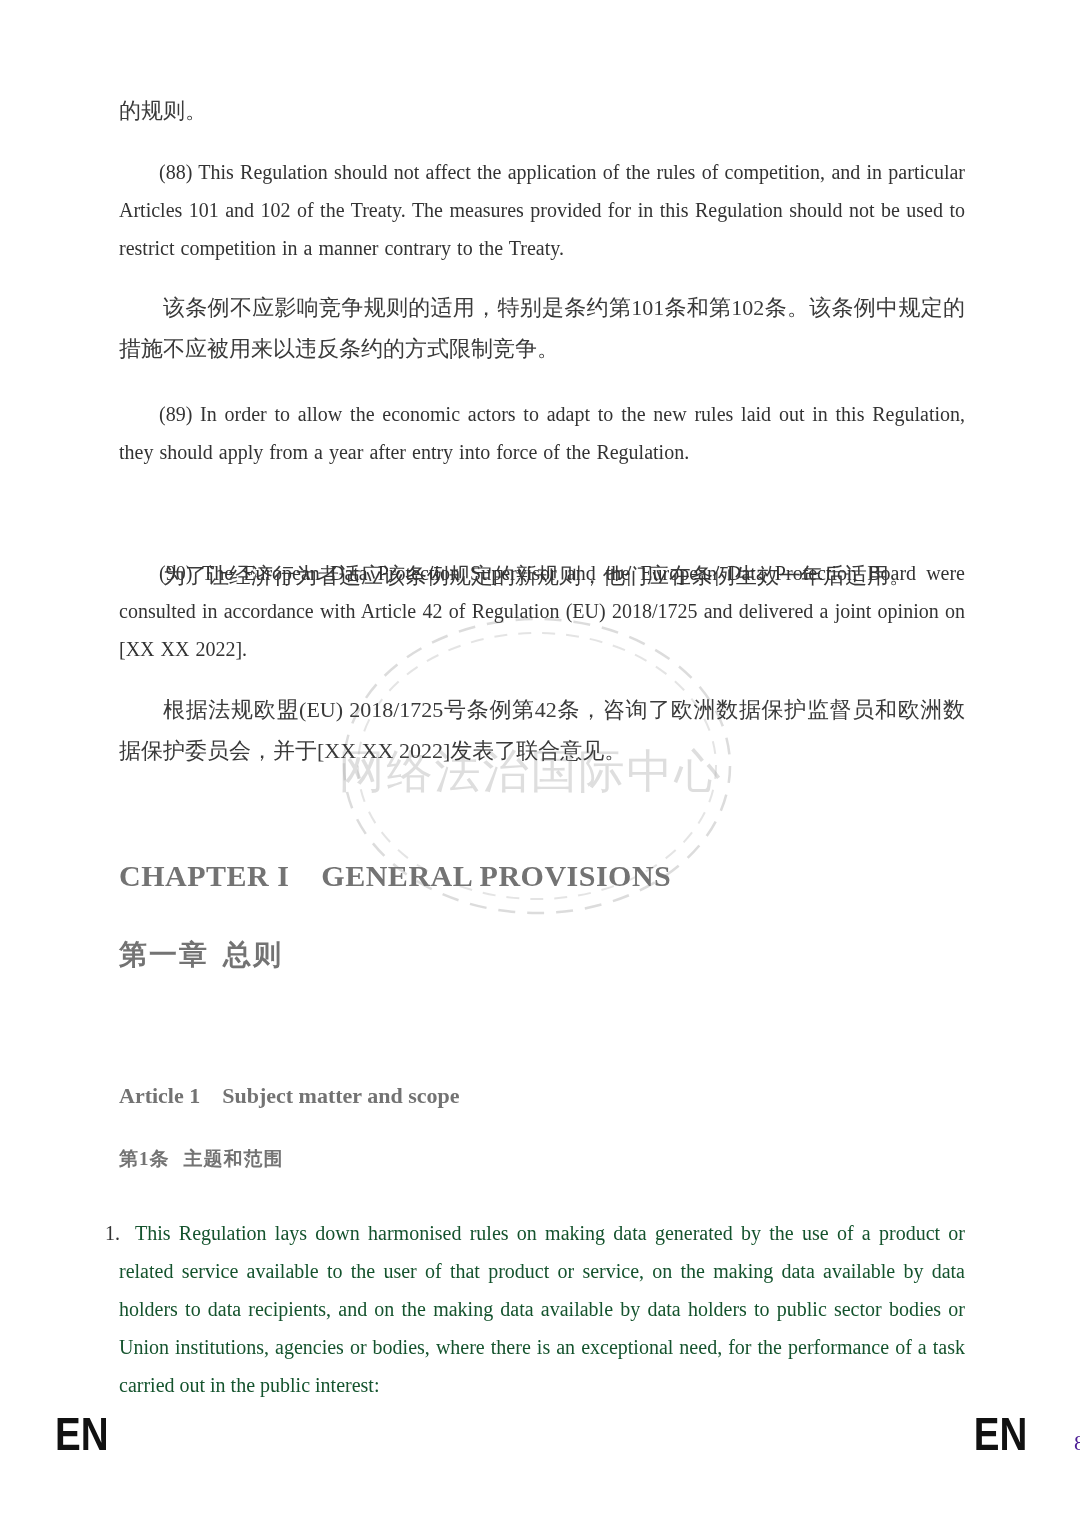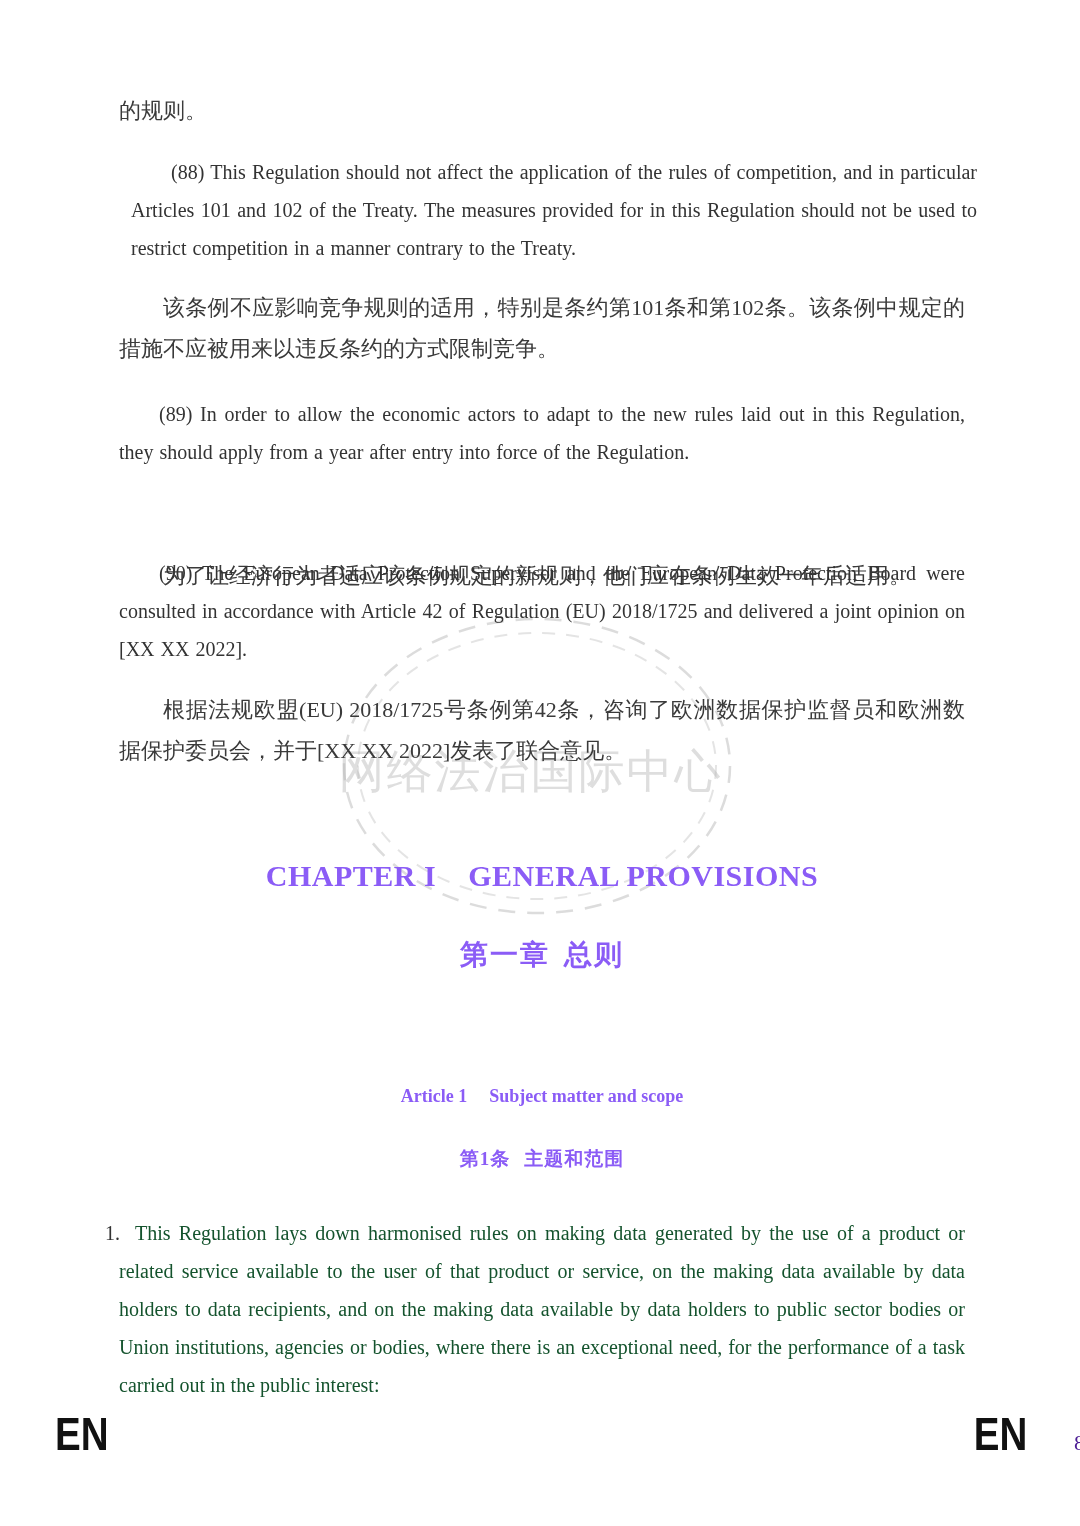--- a/index.html
+++ b/index.html
@@ -20,25 +20,25 @@
   }
   .en-body.indent{text-indent:40px;}
   .zh-body{
     font-size:22px;line-height:41px;
     text-align:justify;
     color:#3a3a3a;
   }
   .zh-body.indent{text-indent:44px;}
   .heading{
     position:absolute;left:119px;width:846px;
-    text-align:center;font-weight:bold;color:#8b5cf6;margin:0;
+    text-align:left;font-weight:bold;color:#737373;margin:0;
   }
   .chapter-en{top:858px;font-size:30px;line-height:36px;letter-spacing:0.5px;}
   .chapter-zh{top:935px;font-size:28px;line-height:40px;letter-spacing:2px;}
-  .article-en{top:1081px;font-size:18px;line-height:30px;}
+  .article-en{top:1081px;font-size:22px;line-height:30px;}
   .article-zh{top:1143px;font-size:19px;line-height:32px;letter-spacing:1px;}
   .hgap-wide{display:inline-block;width:32px;}
   .hgap{display:inline-block;width:22px;}
   .hgap-zh{display:inline-block;width:14px;}
   .list-item{position:absolute;left:105px;top:1214px;width:860px;}
   .list-item .num{position:absolute;left:0;top:0;font-size:20px;line-height:38px;color:#333;}
   .list-item .text{margin:0 0 0 14px;text-indent:16px;font-size:20px;line-height:38px;text-align:justify;color:#14532d;}
   .watermark{position:absolute;left:0;top:0;z-index:0;pointer-events:none;}
   .wm-text{
     position:absolute;left:0;top:741px;width:1061px;
@@ -70,21 +70,21 @@
   <svg class="watermark" width="1080" height="1526" viewBox="0 0 1080 1526">
     <ellipse cx="537" cy="766" rx="193" ry="147" fill="none" stroke="rgba(185,185,185,0.50)" stroke-width="2.5" stroke-dasharray="17 12"></ellipse>
     <ellipse cx="537" cy="766" rx="179" ry="133" fill="none" stroke="rgba(190,190,190,0.42)" stroke-width="2" stroke-dasharray="13 11"></ellipse>
   </svg>
   <div class="wm-text">网络法治国际中心</div>
 
   <div class="content">
 
     <p class="block zh-body" style="top:81px;margin-top:9px;">的规则。</p>
 
-    <p class="block en-body indent" style="top:153px;margin-left:12px;">(88) This Regulation should not affect the application of the rules of competition, and in particular Articles 101 and 102 of the Treaty. The measures provided for in this Regulation should not be used to restrict competition in a manner contrary to the Treaty.</p>
+    <p class="block en-body indent" style="top:153px;">(88) This Regulation should not affect the application of the rules of competition, and in particular Articles 101 and 102 of the Treaty. The measures provided for in this Regulation should not be used to restrict competition in a manner contrary to the Treaty.</p>
     <p class="block zh-body indent" style="top:287px;">该条例不应影响竞争规则的适用，特别是条约第101条和第102条。该条例中规定的措施不应被用来以违反条约的方式限制竞争。</p>
 
     <p class="block en-body indent" style="top:395px;">(89) In order to allow the economic actors to adapt to the new rules laid out in this Regulation, they should apply from a year after entry into force of the Regulation.</p>
     <p class="block zh-body indent" style="top:518px;margin-top:37px;">为了让经济行为者适应该条例规定的新规则，他们应在条例生效一年后适用。</p>
 
     <p class="block en-body indent" style="top:554px;font-family:Liberation Serif, serif;">(90) The European Data Protection Supervisor and the European Data Protection Board were consulted in accordance with Article 42 of Regulation (EU) 2018/1725 and delivered a joint opinion on [XX XX 2022].</p>
     <p class="block zh-body indent" style="top:689px;">根据法规欧盟(EU) 2018/1725号条例第42条，咨询了欧洲数据保护监督员和欧洲数据保护委员会，并于[XX XX 2022]发表了联合意见。</p>
 
     <h1 class="heading chapter-en"><span>CHAPTER I</span><span class="hgap-wide"></span><span>GENERAL PROVISIONS</span></h1>
 

